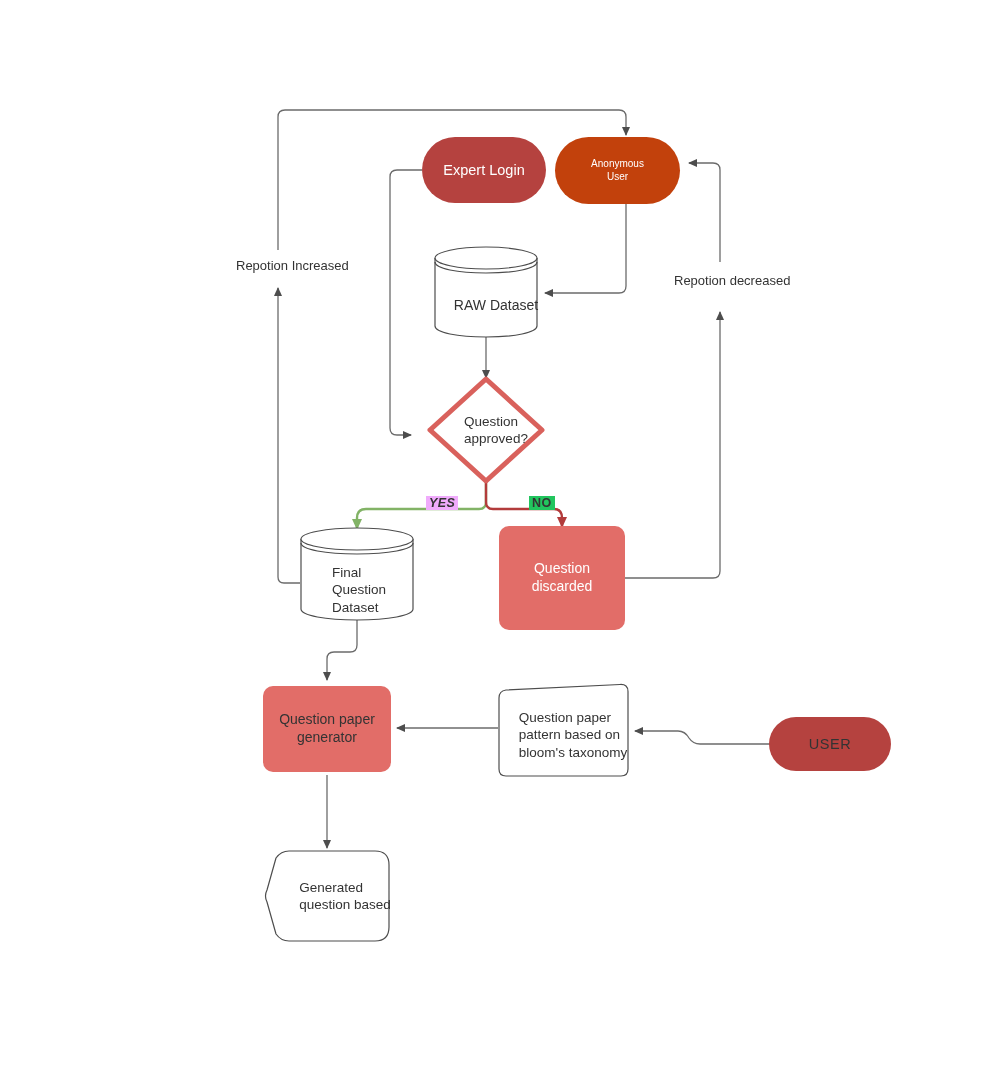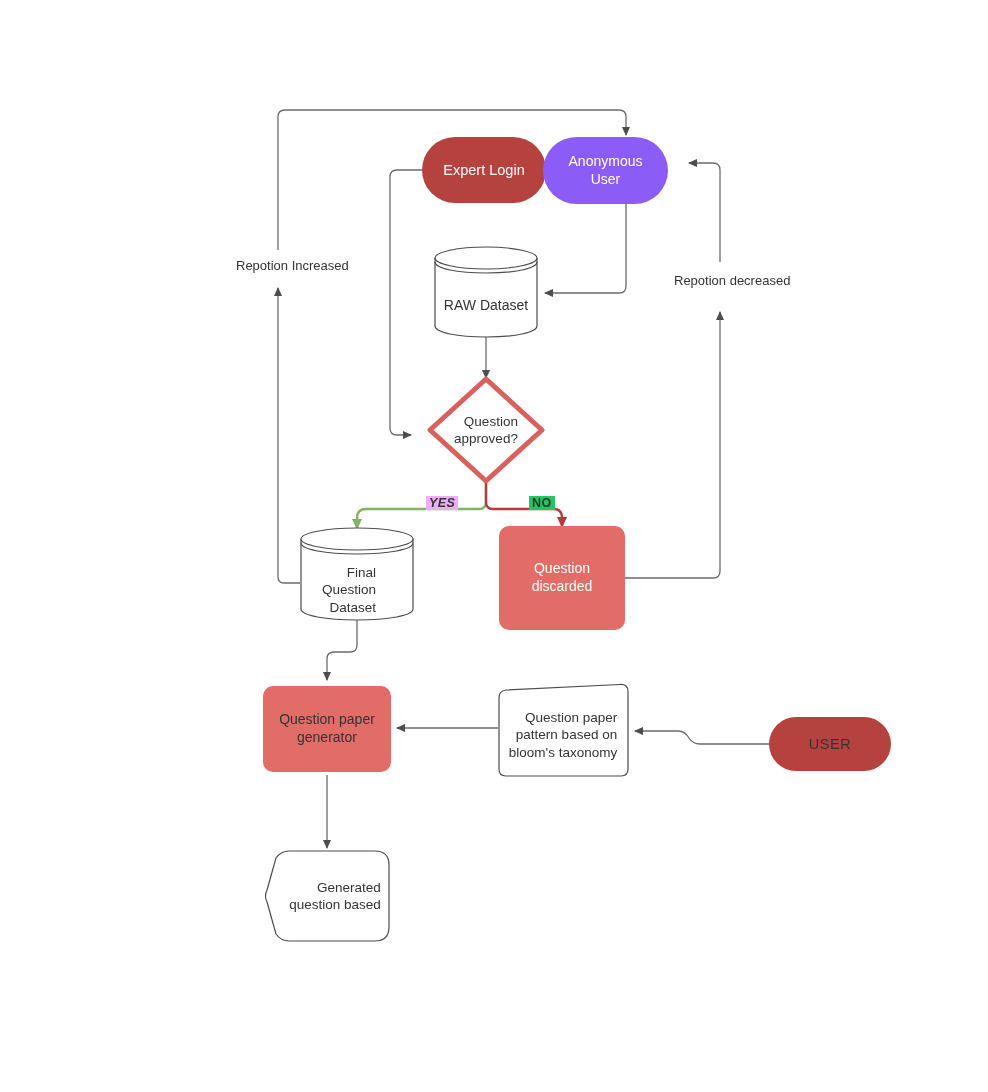--- a/index.html
+++ b/index.html
@@ -64,28 +64,28 @@
   }
   .svg-node {
     position: absolute;
   }
   .svg-node svg {
     display: block;
     overflow: visible;
   }
   .svg-node .lbl {
     position: absolute;
-    left: 0;
+    left: 10px;
     top: 0;
     width: 100%;
     height: 100%;
     display: flex;
     align-items: center;
     justify-content: center;
-    text-align: right;
+    text-align: left;
     line-height: 1.28;
     white-space: pre-line;
     pointer-events: none;
   }
 </style>
 </head>
 <body>
 
 <div id="canvas">
 
@@ -135,21 +135,21 @@
   <div class="edge-label" style="left:657px; top:273px;">Repotion decreased</div>
 
   <div class="edge-label small" style="left:409px; top:496px; background:#f0abfc; padding:0 3px;font-style:italic;">YES</div>
 
   <div class="edge-label small" style="left:512px; top:496px; background:#22c55e; padding:0 3px;">NO</div>
 
   <div class="node shape-pill" style="left:422px; top:137px; width:124px; height:66px; background:#b5423f; color:#ffffff; font-size:14.5px;">
     <span class="node-label">Expert Login</span>
   </div>
 
-  <div class="node shape-pill" style="left:543px; top:137px; width:125px; height:67px; background:#8b5cf6; color:#ffffff; font-size:14px;">
+  <div class="node shape-pill" style="left:555px; top:137px; width:125px; height:67px; background:#c2410c; color:#ffffff; font-size:10px;">
     <span class="node-label">Anonymous
 User</span>
   </div>
 
   <div class="svg-node" style="left:434px; top:246px; width:104px; height:92px;">
     <svg width="104" height="92" viewBox="0 0 104 92" xmlns="http://www.w3.org/2000/svg">
       <path d="M1,12 L1,80 C1,86.6 23.8,91 52,91 C80.2,91 103,86.6 103,80 L103,12" fill="#ffffff" stroke="#4d4d4d" stroke-width="1.2"></path>
       <ellipse cx="52" cy="12" rx="51" ry="11" fill="#ffffff" stroke="#4d4d4d" stroke-width="1.2"></ellipse>
       <path d="M1,16 C1,22.6 23.8,27 52,27 C80.2,27 103,22.6 103,16" fill="none" stroke="#4d4d4d" stroke-width="1.2"></path>
     </svg>

